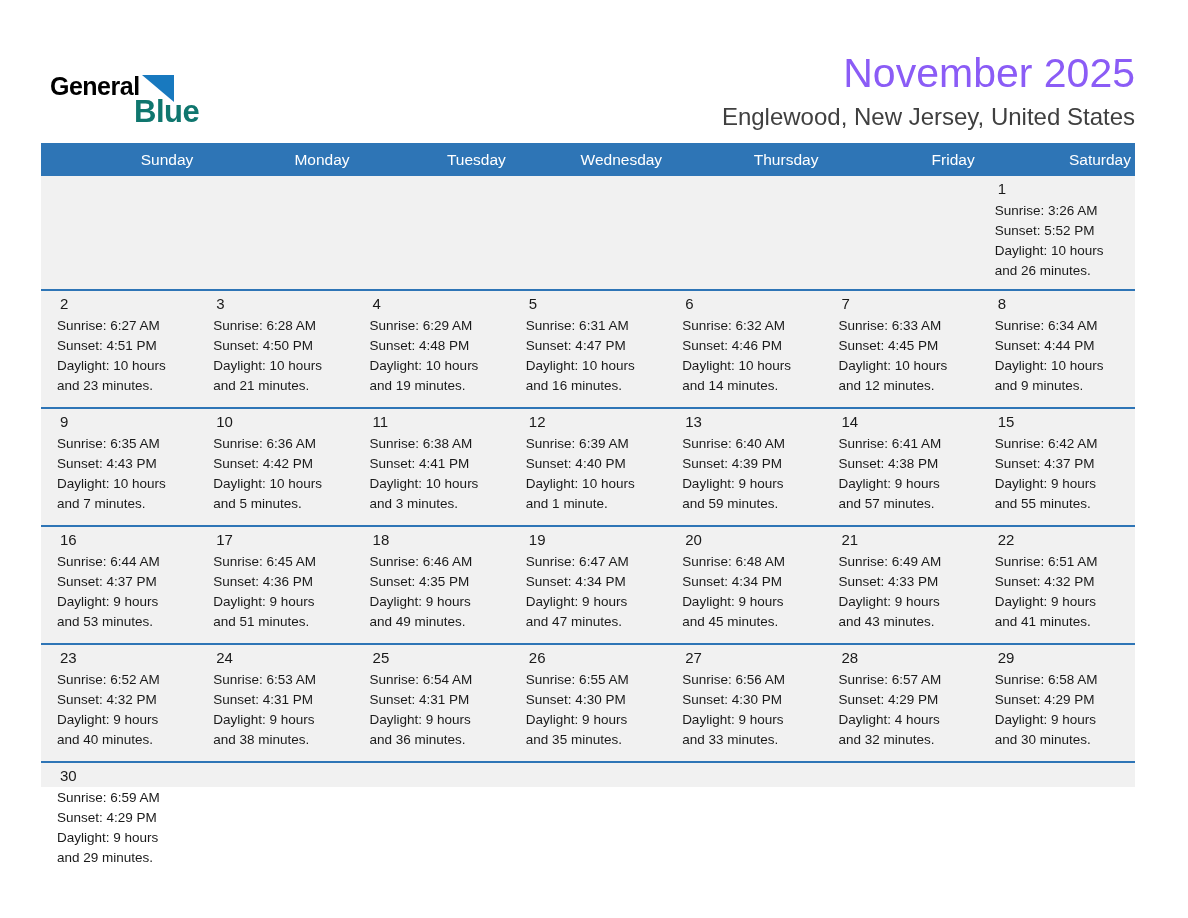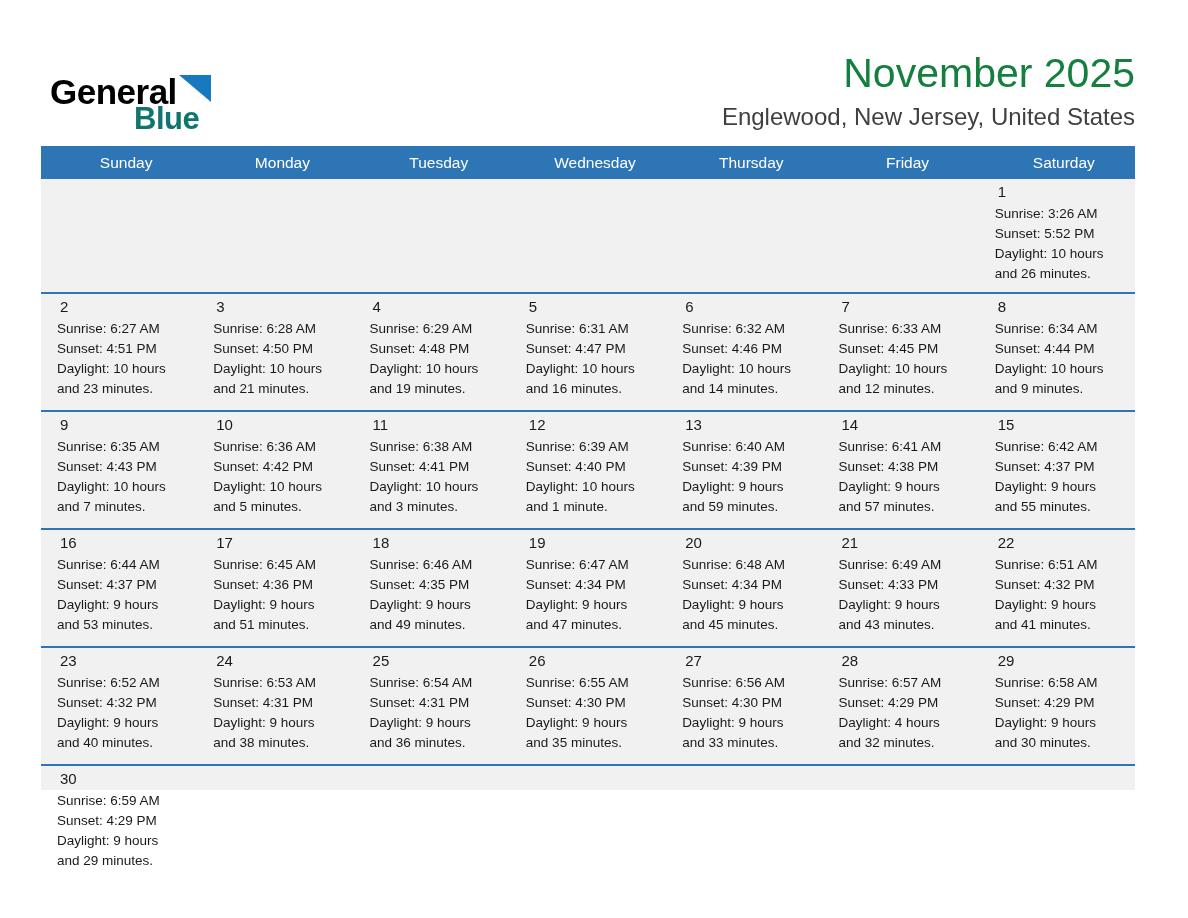--- a/index.html
+++ b/index.html
@@ -27,21 +27,21 @@
   .logo {
     padding-top: 26px;
     padding-left: 9px;
   }
   .logo-row {
     display: flex;
     align-items: flex-start;
     line-height: 1;
   }
   .logo-general {
-    font-size: 35px;
+    font-size: 25px;
     font-weight: bold;
     color: #000000;
     letter-spacing: -0.5px;
   }
   .logo-triangle {
     margin-left: 2px;
     margin-top: 1px;
     display: block;
   }
   .logo-blue {
@@ -52,40 +52,40 @@
     line-height: 1;
     margin-top: -6px;
     margin-left: 84px;
   }
   .titles {
     text-align: right;
     padding-top: 4px;
   }
   .month-title {
     font-size: 41px;
-    color: #15803d;
+    color: #8b5cf6;
     line-height: 1.05;
   }
   .location {
     font-size: 24px;
     color: #404040;
     margin-top: 8px;
   }
   
   table.calendar {
     width: 100%;
     border-collapse: collapse;
     table-layout: fixed;
   }
   thead th.weekday {
     background: #2e75b6;
     color: #ffffff;
     font-weight: normal;
     font-size: 15.5px;
-    text-align: center;
+    text-align: right;
     padding: 8px 4px 7px 18px;
   }
   tbody td.day-cell {
     vertical-align: top;
     background: #f1f1f1;
     border-top: 2px solid #2e75b6;
     padding: 2px 6px 8px 16px;
     height: 106px;
   }
   tr.week-first td.day-cell {

